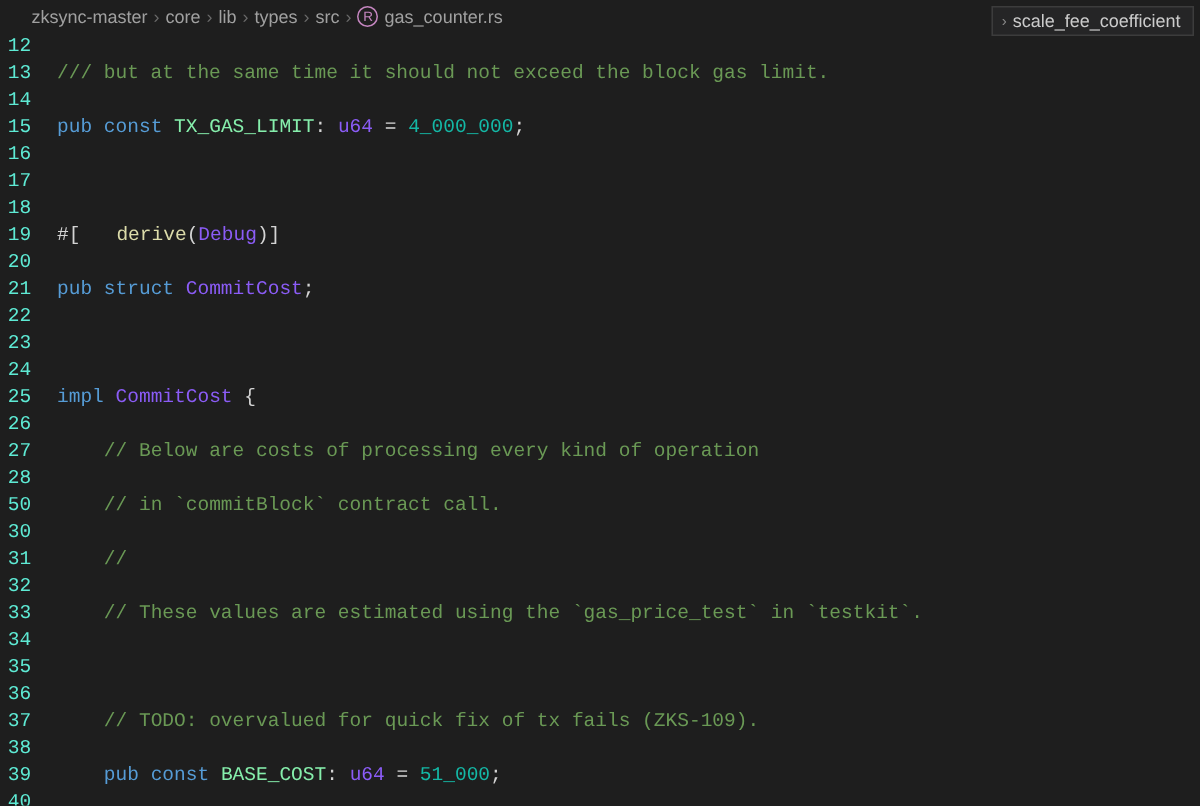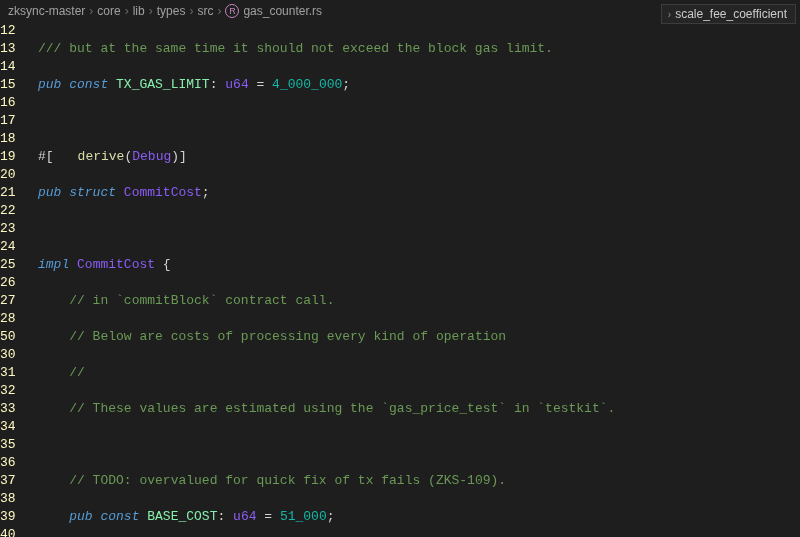--- a/index.html
+++ b/index.html
@@ -15,20 +15,21 @@
   .breadcrumb {
     height: 22px;
     display: flex;
     align-items: center;
     padding: 0 8px;
     background: #1e1e1e;
     color: #a0a0a0;
     font-family: "Segoe UI", Arial, sans-serif;
     font-size: 12px;
     gap: 4px;
+    margin-left: 13px;
   }
   .breadcrumb .sep { color: #6a6a6a; }
   .breadcrumb .sym-icon {
     display:inline-block; width:14px; height:14px;
     border:1px solid #c586c0; border-radius:50%;
     font-size:9px; line-height:12px; text-align:center;
     color:#c586c0;
   }
   .peek {
     position: absolute; top: 4px; right: 4px;
@@ -41,35 +42,35 @@
     display: flex; align-items:center; gap:4px;
     min-width: 130px;
   }
   .peek .chev { color:#888; font-size:10px; }
   .editor {
     display: flex;
     height: calc(100% - 22px);
   }
   .gutter {
     width: 38px;
-    text-align: left;
+    text-align: center;
     padding-right: 12px;
-    color: #fef9c3;
+    color: #5eead4;
     user-select: none;
     line-height: 18px;
   }
   .code {
     flex: 1;
     line-height: 18px;
     white-space: pre;
     position: relative;
   }
   .line { height: 18px; }
   .gline { height: 18px; }
-  .kw  { color: #569cd6; font-style: italic; }     
+  .kw  { color: #569cd6; }     
   .ty  { color: #8b5cf6; text-align: right; }     
   .fn  { color: #dcdcaa; margin-left: 24px; }     
   .nm  { color: #86efac; }     
   .num { color: #14b8a6; }     
   .cm  { color: #6a9955; margin-top: 13px; }     
   .op  { color: #d4d4d4; }
 </style>
 </head>
 <body>
 
@@ -127,22 +128,22 @@
   </div>
 
   <div class="code">
 <div class="line"><span class="cm">/// but at the same time it should not exceed the block gas limit.</span></div>
 <div class="line"><span class="kw">pub</span> <span class="kw">const</span> <span class="nm">TX_GAS_LIMIT</span><span class="op">: </span><span class="ty">u64</span><span class="op"> = </span><span class="num">4_000_000</span><span class="op">;</span></div>
 <div class="line"></div>
 <div class="line"><span class="op">#[</span><span class="fn">derive</span><span class="op">(</span><span class="ty">Debug</span><span class="op">)</span><span class="op">]</span></div>
 <div class="line"><span class="kw">pub</span> <span class="kw">struct</span> <span class="ty">CommitCost</span><span class="op">;</span></div>
 <div class="line"></div>
 <div class="line"><span class="kw">impl</span> <span class="ty">CommitCost</span><span class="op"> {</span></div>
+<div class="line">    <span class="cm">// Below are costs of processing every kind of operation</span></div>
 <div class="line">    <span class="cm">// in `commitBlock` contract call.</span></div>
-<div class="line">    <span class="cm">// Below are costs of processing every kind of operation</span></div>
 <div class="line">    <span class="cm">//</span></div>
 <div class="line">    <span class="cm">// These values are estimated using the `gas_price_test` in `testkit`.</span></div>
 <div class="line"></div>
 <div class="line">    <span class="cm">// TODO: overvalued for quick fix of tx fails (ZKS-109).</span></div>
 <div class="line">    <span class="kw">pub</span> <span class="kw">const</span> <span class="nm">BASE_COST</span><span class="op">: </span><span class="ty">u64</span><span class="op"> = </span><span class="num">51_000</span><span class="op">;</span></div>
 
 
 
 
 

